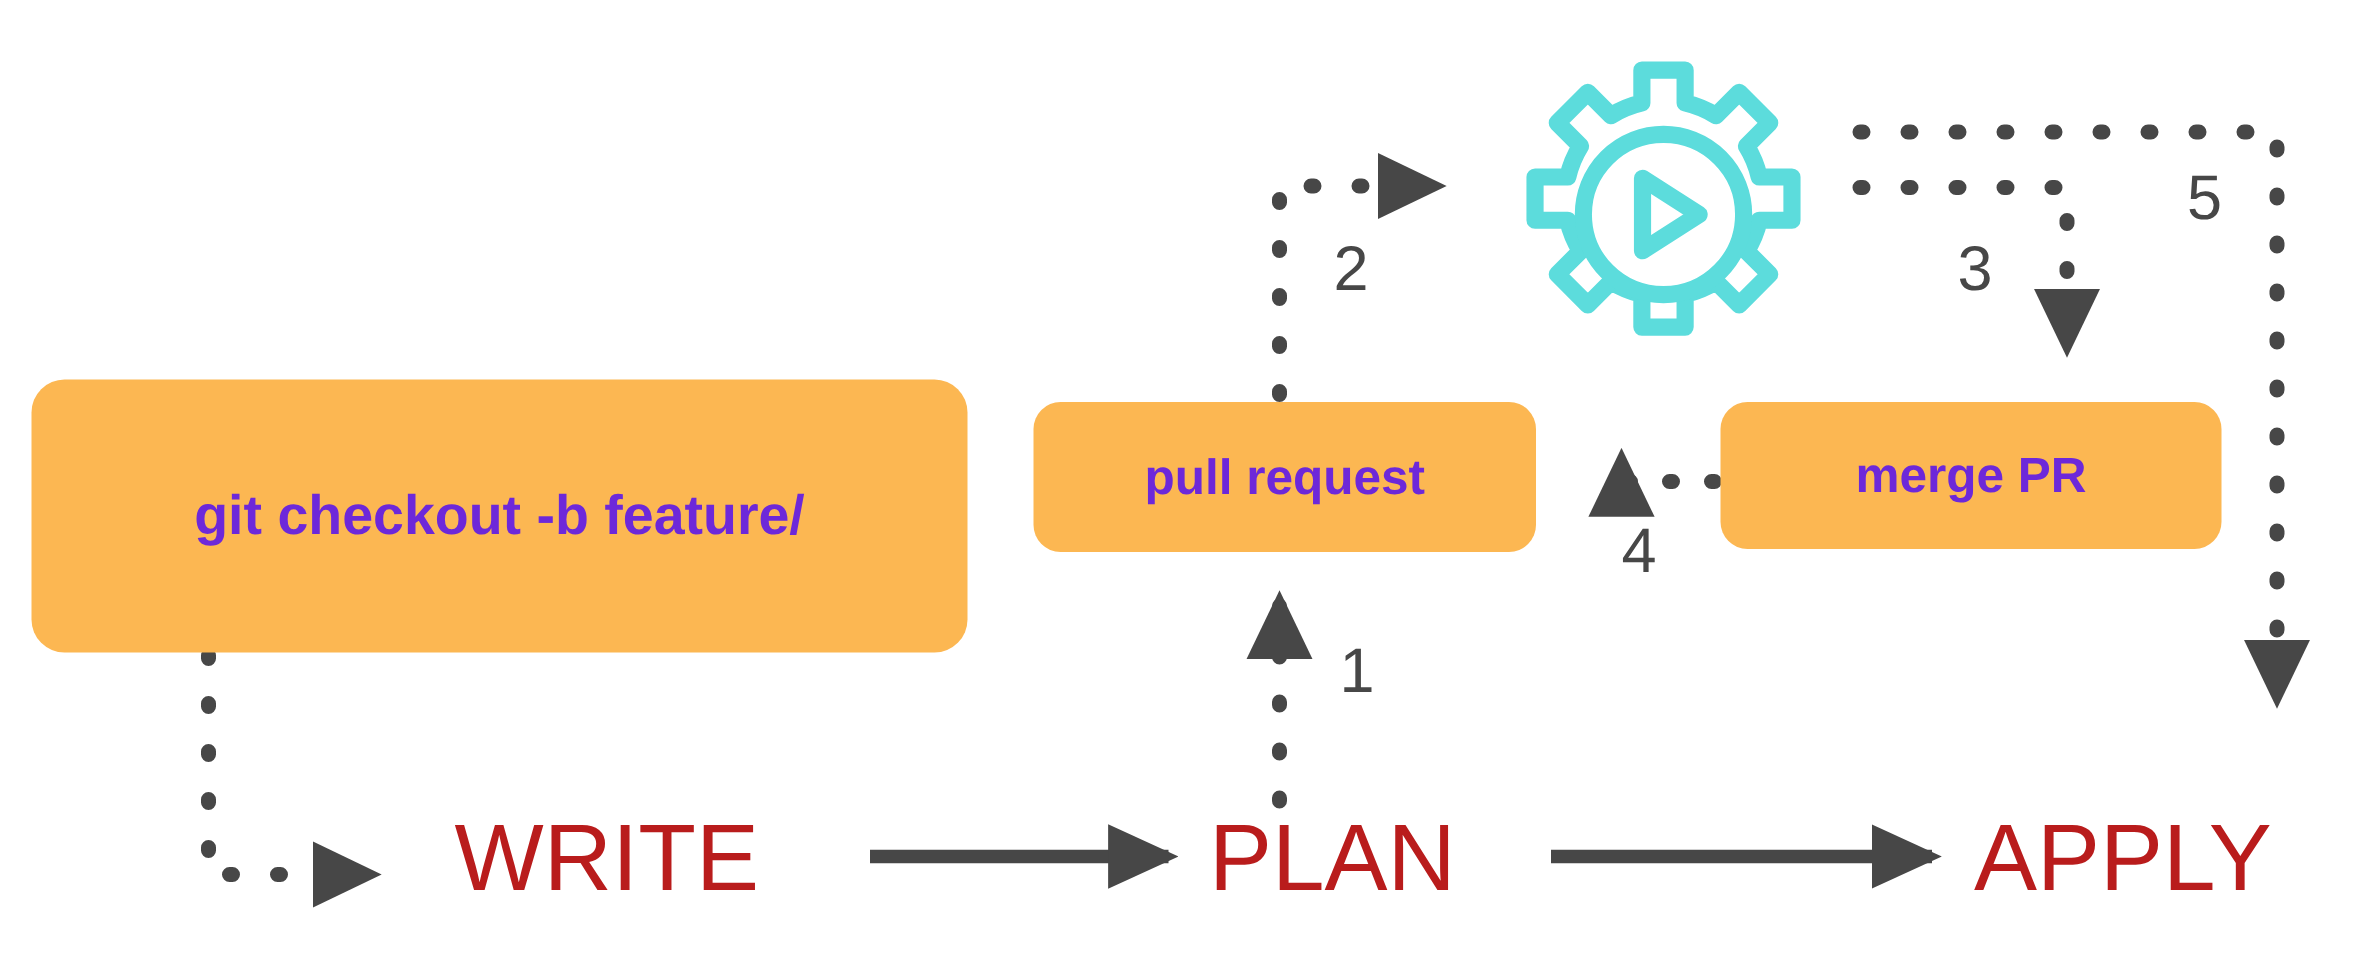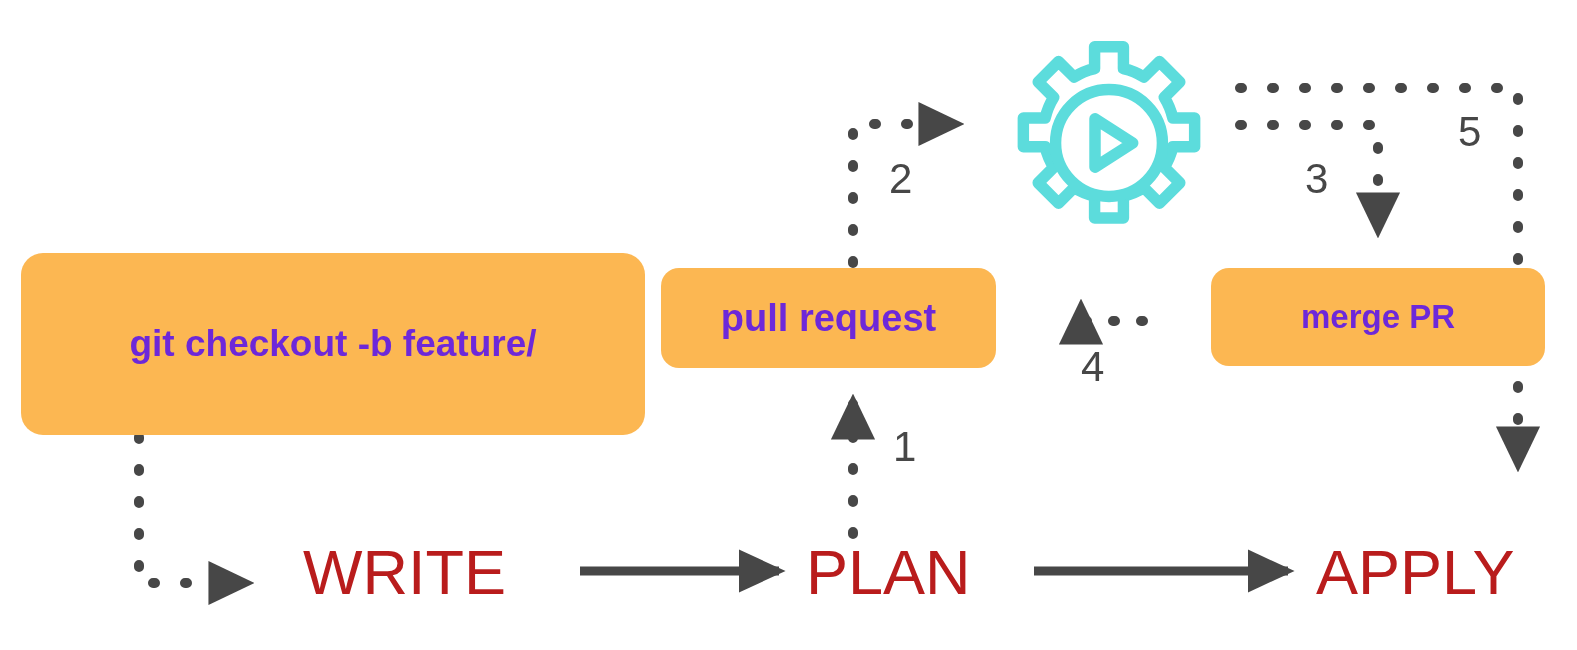--- a/index.html
+++ b/index.html
@@ -44,28 +44,28 @@
   }
   #box-checkout {
     left: 21px;
     top: 253px;
     width: 624px;
     height: 182px;
     font-size: 37px;
     border-radius: 22px;
   }
   #box-pull-request {
-    left: 661px;
+    left: 689px;
     top: 268px;
     width: 335px;
     height: 100px;
-    font-size: 38px;
+    font-size: 33px;
   }
   #box-merge-pr {
-    left: 1211px;
+    left: 1147px;
     top: 268px;
     width: 334px;
     height: 98px;
     font-size: 33px;
     text-align: right;
   }
   .stage-label {
     position: absolute;
     color: #b91c1c;
     font-size: 63px;

